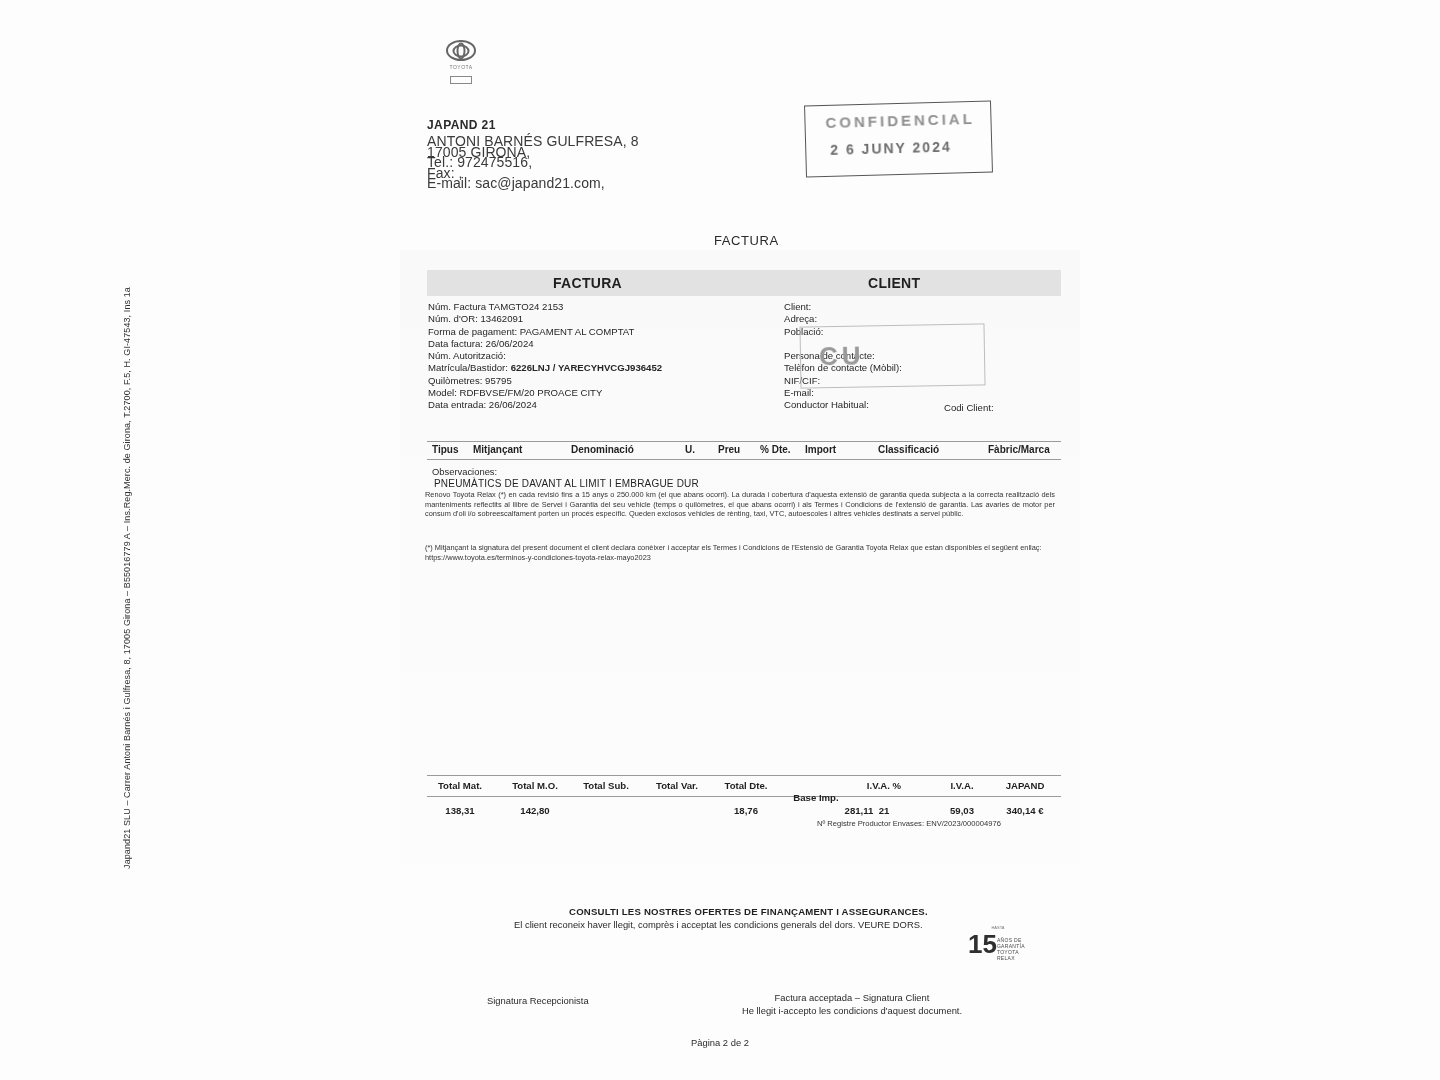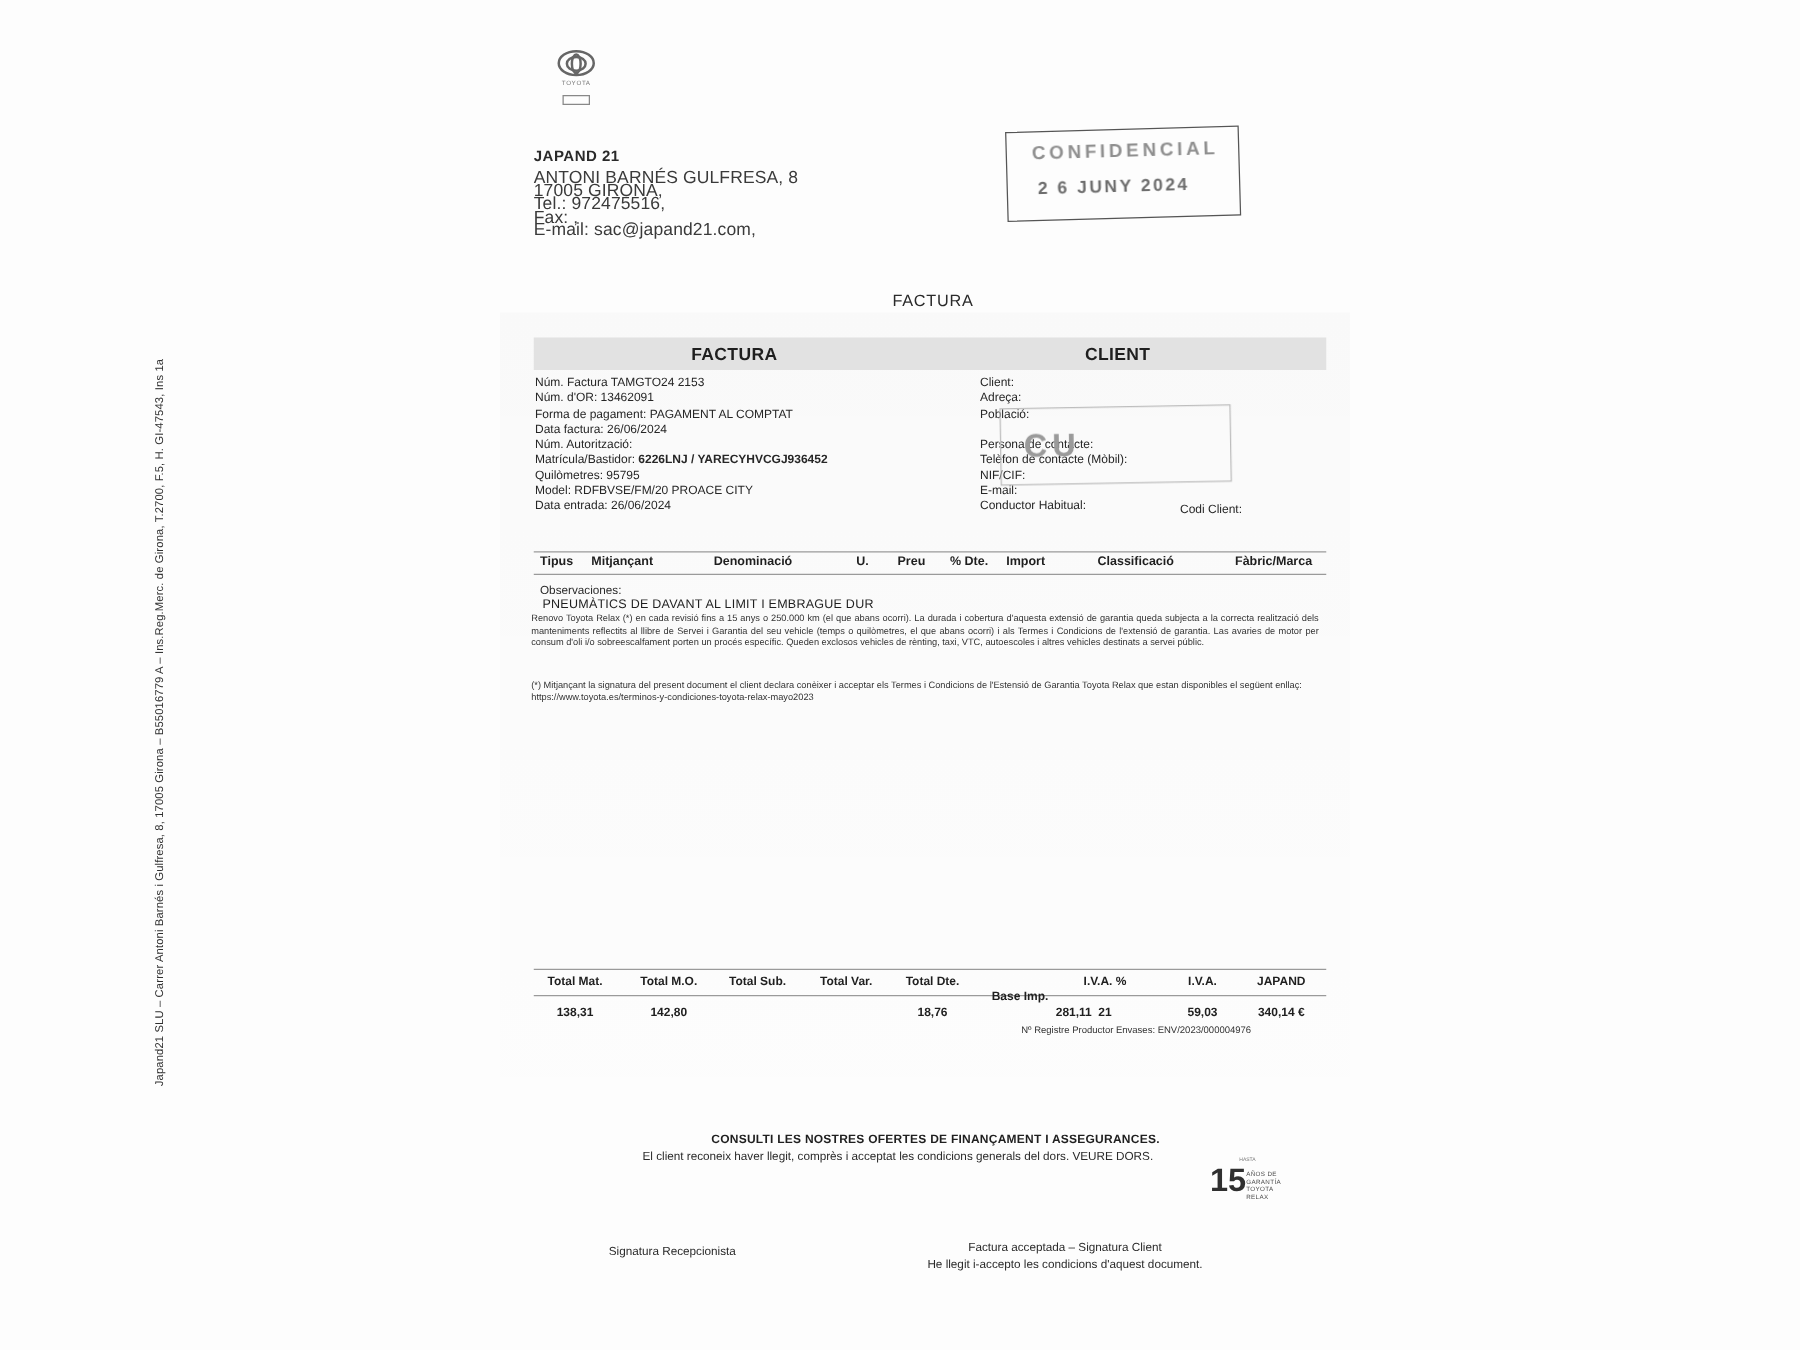--- a/index.html
+++ b/index.html
@@ -445,16 +445,17 @@
       <div>TOYOTA RELAX</div>
     </div>
   </div>
 
   <div class="abs sig-left">Signatura Recepcionista</div>
   <div class="abs sig-right">
     <div>Factura acceptada – Signatura Client</div>
     <div>He llegit i-accepto les condicions d'aquest document.</div>
   </div>
 
+  <div class="abs page-no">Pàgina 2 de 2</div>
 
   <div class="abs side-text">Japand21 SLU – Carrer Antoni Barnés i Gulfresa, 8, 17005 Girona – B55016779 A – Ins.Reg.Merc. de Girona, T.2700, F.5, H. GI-47543, Ins 1a</div>
 
 </div>
 
 </body></html>

